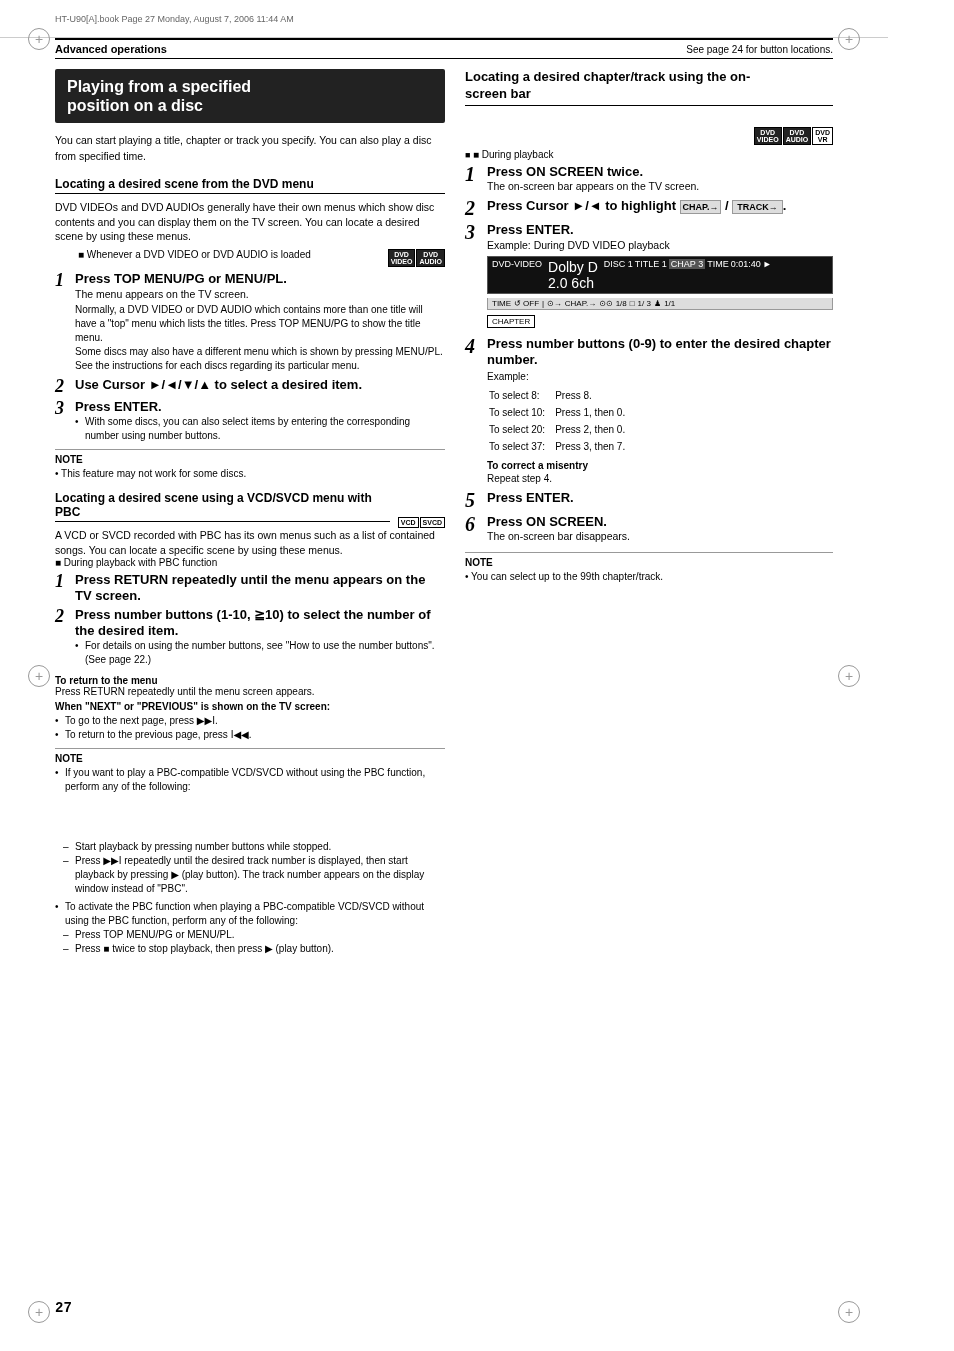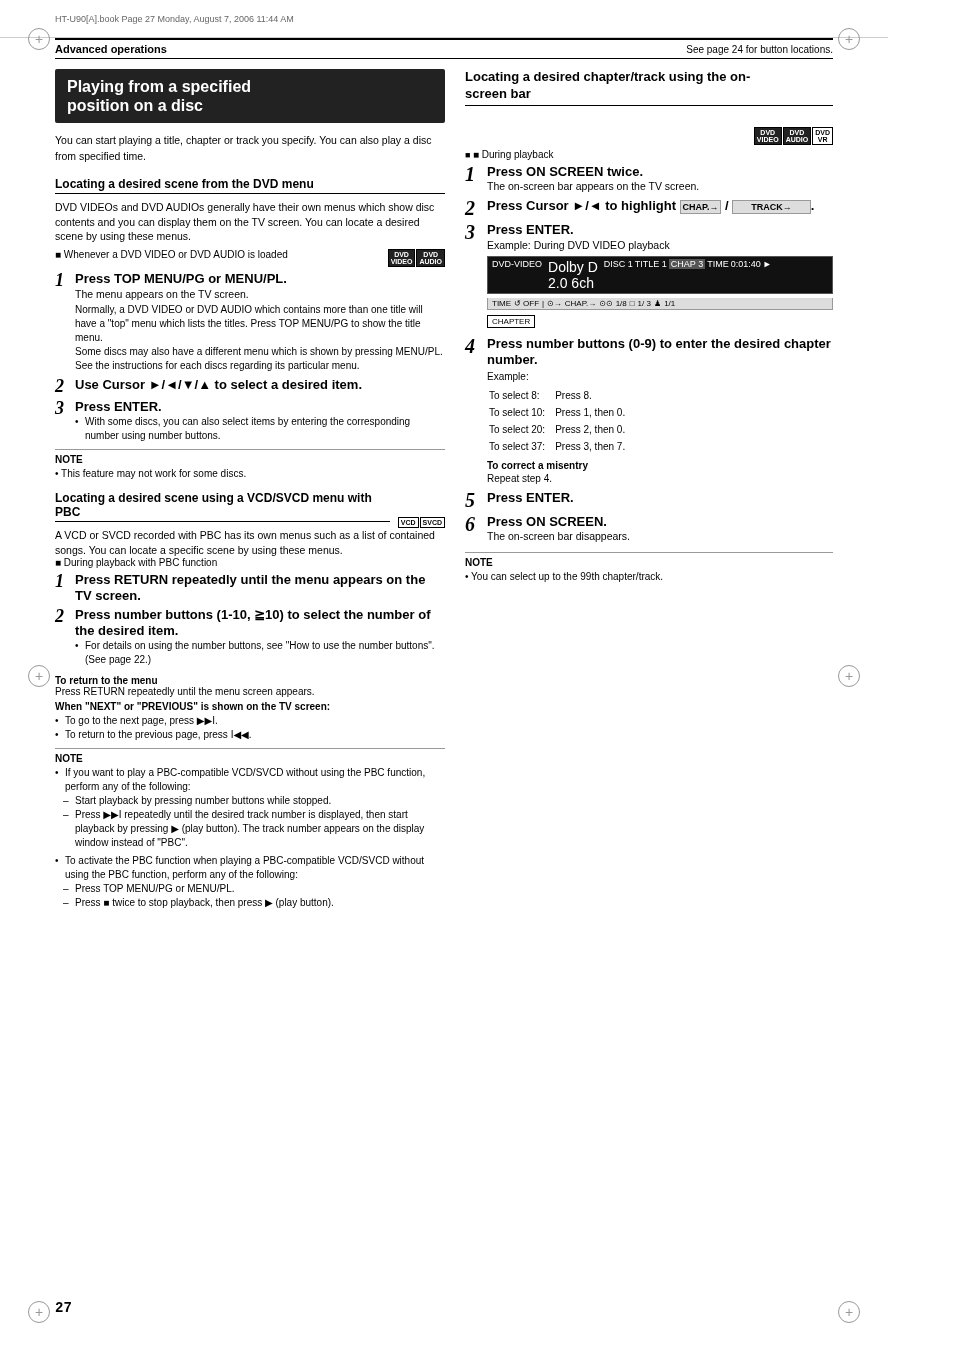--- a/index.html
+++ b/index.html
@@ -368,21 +368,21 @@
         </h1>
       </div>
 
       <p class="intro-text">You can start playing a title, chapter or track you specify. You can also play a disc from specified time.</p>
 
       <div>
         <div class="section-heading">Locating a desired scene from the DVD menu</div>
 
         <p style="font-size:10.5px; line-height:1.4; margin-bottom:5px;">DVD VIDEOs and DVD AUDIOs generally have their own menus which show disc contents and you can display them on the TV screen. You can locate a desired scene by using these menus.</p>
 
-        <div style="display:flex; justify-content:space-between; align-items:flex-start; margin-bottom:4px;">
+        <div style="display:flex; justify-content:space-between; align-items:flex-start; margin-bottom:4px;margin-left:23px;">
           <span style="font-size:10px;">■ Whenever a DVD VIDEO or DVD AUDIO is loaded</span>
           <div class="dvd-badges">
             <div class="dvd-badge dark">DVD<br>VIDEO</div>
             <div class="dvd-badge dark">DVD<br>AUDIO</div>
           </div>
         </div>
 
         <div class="step">
           <div class="step-num">1</div>
           <div class="step-content">
@@ -458,21 +458,21 @@
         <ul class="bullet-list">
           <li>To go to the next page, press ▶▶I.</li>
           <li>To return to the previous page, press I◀◀.</li>
         </ul>
 
         <div class="note-box">
           <div class="note-title">NOTE</div>
           <ul class="bullet-list">
             <li>If you want to play a PBC-compatible VCD/SVCD without using the PBC function, perform any of the following:</li>
           </ul>
-          <ul class="dash-list" style="padding-left:8px;">
+          <ul class="dash-list" style="padding-left:8px;margin-top:46px;">
             <li>Start playback by pressing number buttons while stopped.</li>
             <li>Press ▶▶I repeatedly until the desired track number is displayed, then start playback by pressing ▶ (play button). The track number appears on the display window instead of "PBC".</li>
           </ul>
           <ul class="bullet-list" style="margin-top:4px;">
             <li>To activate the PBC function when playing a PBC-compatible VCD/SVCD without using the PBC function, perform any of the following:</li>
           </ul>
           <ul class="dash-list" style="padding-left:8px;">
             <li>Press TOP MENU/PG or MENU/PL.</li>
             <li>Press ■ twice to stop playback, then press ▶ (play button).</li>
           </ul>
@@ -503,21 +503,21 @@
         <div class="step-content">
           <div class="step-title">Press ON SCREEN twice.</div>
           <div class="step-desc">The on-screen bar appears on the TV screen.</div>
         </div>
       </div>
 
       <div class="step" style="margin-top:4px;">
         <div class="step-num-large">2</div>
         <div class="step-content">
           <div class="step-title">
-            Press Cursor ►/◄ to highlight <span style="font-size:9px; border:1px solid #999; padding:1px 2px; background:#ddd;">CHAP.→</span> / <span style="font-size:9px; border:1px solid #999; padding:1px 18px; background:#ddd;">TRACK→</span>.
+            Press Cursor ►/◄ to highlight <span style="font-size:9px; border:1px solid #999; padding:1px 2px; background:#ddd;">CHAP.→</span> / <span style="font-size:9px; border:1px solid #999; padding:1px 4px; background:#ddd;">TRACK→</span>.
           </div>
         </div>
       </div>
 
       <div class="step" style="margin-top:4px;">
         <div class="step-num-large">3</div>
         <div class="step-content">
           <div class="step-title">Press ENTER.</div>
           <div class="step-desc">Example: During DVD VIDEO playback</div>
 

